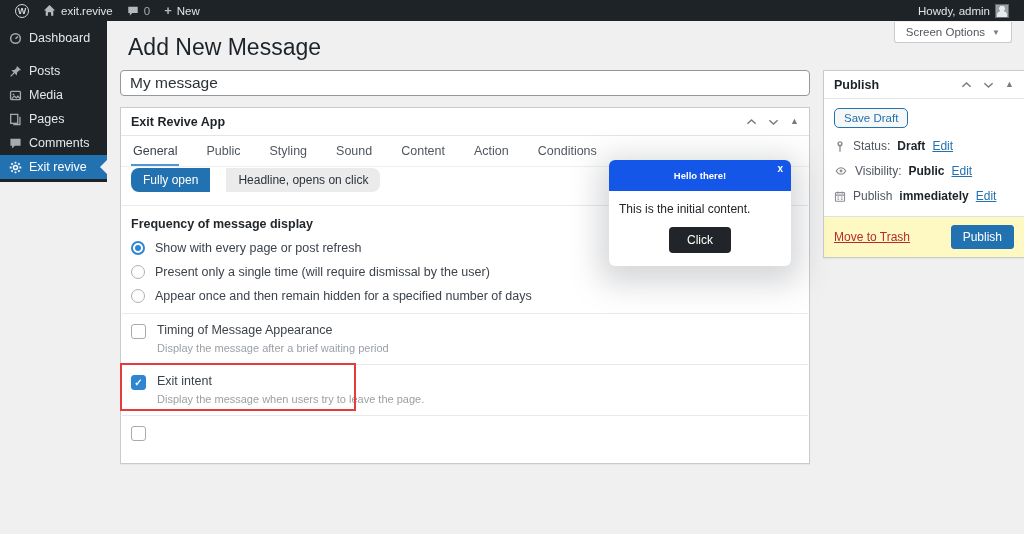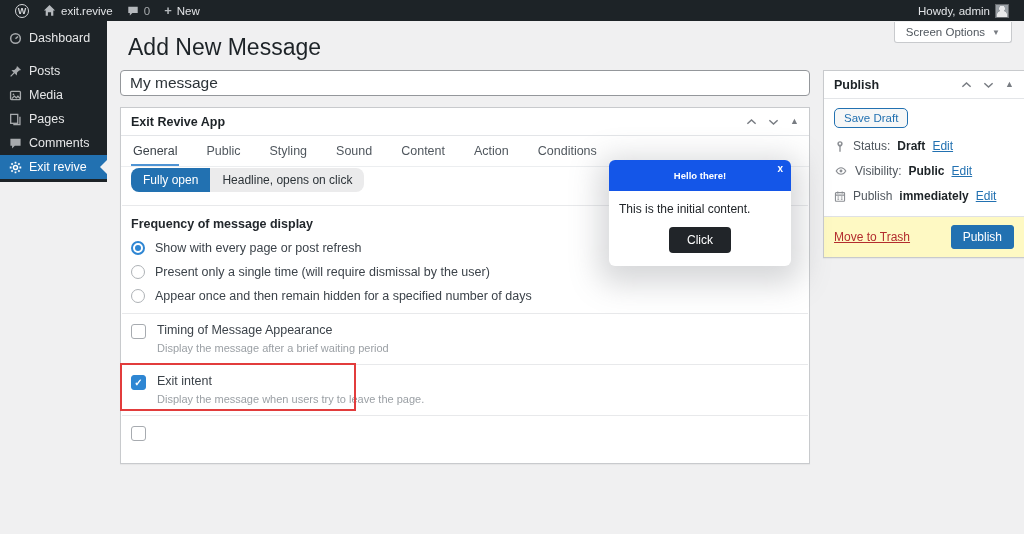--- a/index.html
+++ b/index.html
@@ -86,21 +86,21 @@
   .mb-controls .ctl { cursor:pointer; font-size:9px; line-height:1; color:#787c82; }
 
   
   .tabs { display:flex; padding:0 10px; border-bottom:1px solid #eceef0; }
   .tab { padding:8px 2px 6px; margin-right:25px; font-size:12.5px; color:#50575e; cursor:pointer; border-bottom:2px solid transparent; }
   .tab.active { color:#3c434a; border-bottom-color:#4f94d4; }
 
   .tab-content { padding:1px 10px 12px; }
   .group-title { font-weight:bold; font-size:12.5px; color:#23282d; margin:11px 0 10px; }
 
-  .segmented { display:inline-flex; margin-bottom:13px; border-radius:8px; overflow:hidden; cursor:pointer; }
+  .segmented { display:inline-flex; margin-bottom:13px; border-radius:8px; overflow:hidden; cursor:pointer;gap:16px; }
   .seg-btn { font-size:12px; padding:5px 12px; background:#ebebec; color:#2c3338; border:none; font-family:"Liberation Sans",sans-serif; cursor:pointer; }
   .seg-btn.selected { background:#2271b1; color:#fff; }
 
   .hr { border-top:1px solid #e8e9eb; margin:0 -9px; }
 
   .radio-row { display:flex; align-items:center; gap:10px; margin:8px 0 10px; font-size:12.5px; color:#3c434a; cursor:pointer; }
   .radio { width:14px; height:14px; border-radius:50%; border:1px solid #aeb2b6; background:#fff; flex:none; position:relative; }
   .radio.selected { border:2px solid #2e86d3; }
   .radio.selected::after { content:''; position:absolute; inset:2px; background:#2e86d3; border-radius:50%; }
 

